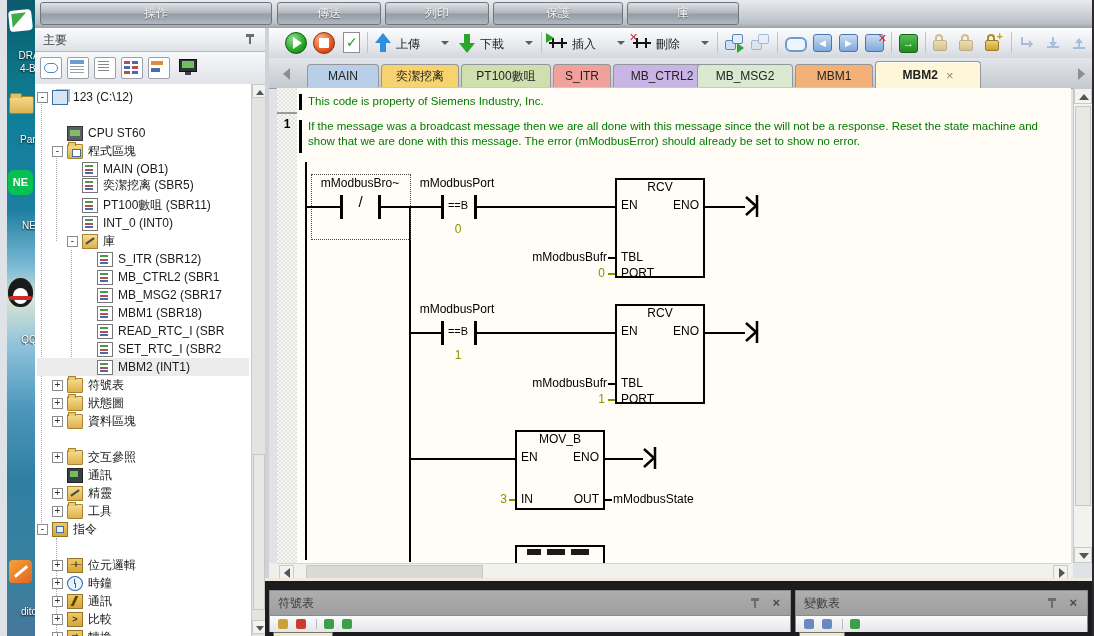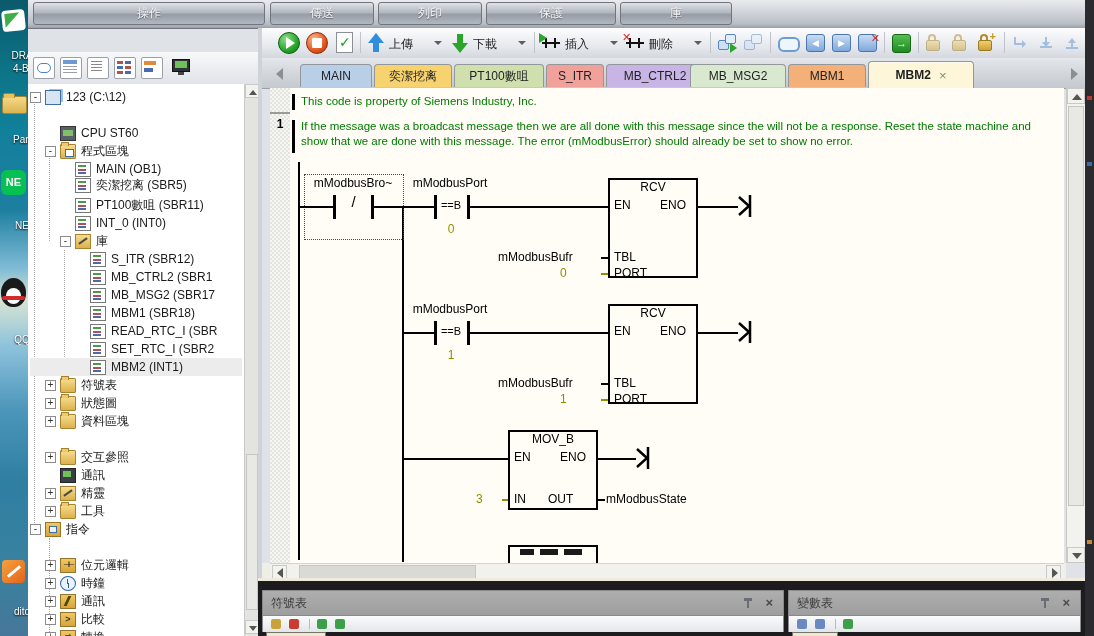--- a/index.html
+++ b/index.html
@@ -1,19 +1,19 @@
 <!DOCTYPE html>
 <html><head>
 <meta charset="utf-8">
 <style>
   html,body{margin:0;padding:0;}
   #app{position:relative;width:1094px;height:636px;overflow:hidden;
        font-family:"Liberation Sans","DejaVu Sans",sans-serif;background:#dfe2e6;
        -webkit-font-smoothing:antialiased;}
-  .abs{position:absolute;}
+  .abs{position:absolute;margin-left:7px;}
 
   
   #desktop{left:0;top:0;width:28px;height:636px;
     background:linear-gradient(180deg,#0a5a6b 0px,#0d7487 70px,#11809b 130px,#1e7fa0 210px,
       #7fbbd6 268px,#d8e4d2 300px,#8fc3dc 345px,#4b96ba 410px,#2f7fa3 480px,#39819f 570px,#46779a 636px);}
   .dlabel{position:absolute;left:0;width:44px;text-align:center;color:#fff;font-size:10px;
     text-shadow:0 1px 2px #000;white-space:nowrap;overflow:hidden;}
   .dico{position:absolute;}
   .ico-corel{left:2px;top:10px;width:23px;height:21px;background:#fff;border-radius:4px;transform:rotate(-6deg);}
   .ico-corel::after{content:"";position:absolute;left:3px;top:3px;width:0;height:0;
@@ -180,21 +180,21 @@
   .hatch{position:absolute;left:0;top:0;width:20px;height:475px;background-color:#f6f6f2;
     background-image:linear-gradient(45deg,#e4e4e0 25%,transparent 25%,transparent 75%,#e4e4e0 75%),
       linear-gradient(45deg,#e4e4e0 25%,transparent 25%,transparent 75%,#e4e4e0 75%);
     background-size:4px 4px;background-position:0 0,2px 2px;}
   .wire{position:absolute;height:2px;background:#000;}
   .vwire{position:absolute;width:2px;background:#000;}
   .cbar{position:absolute;width:3px;height:24px;background:#000;}
   .lbox{position:absolute;border:2px solid #000;box-sizing:border-box;}
   .llbl{position:absolute;font-size:12px;color:#000;white-space:nowrap;}
   .ctr{text-align:center;}
-  .rgt{text-align:left;}
+  .rgt{text-align:right;}
   .olv{color:#8f8f00;}
   .dash{position:absolute;height:2px;background:#000;}
   .dash.olv2{background:#8f8f00;}
   .cmt{position:absolute;font-size:11.5px;color:#007a00;line-height:15px;}
   .nbar{position:absolute;width:3px;background:#000;}
   .selbox{position:absolute;border:1px dotted #444;}
   .smudge{position:absolute;height:6px;background:#1a1a1a;}
 
   
   .thumb{position:absolute;background:#e8e8e4;border:1px solid #c6c6c2;box-sizing:border-box;}
@@ -296,20 +296,24 @@
     <svg class="bricon" style="left:776px;top:7px" viewBox="0 0 16 16">
         <path d="M2 12 h12 M8 2 v6" fill="none" stroke="#8fb0d8" stroke-width="2"></path>
         <path d="M4 7 l4 5 4 -5 z" fill="#8fb0d8"></path>
       </svg>
     <svg class="bricon" style="left:802px;top:7px" viewBox="0 0 16 16">
         <path d="M2 13 h12 M8 8 v5" fill="none" stroke="#8fb0d8" stroke-width="2"></path>
         <path d="M4 8 l4 -5 4 5 z" fill="#8fb0d8"></path>
       </svg>
   </div>
 
+  <div id="navheader" class="abs">
+    <span>主要</span>
+    <span class="pin" style="right:10px;top:6px"></span>
+  </div>
   <div id="navicons" class="abs">
     <div class="ni" style="left:5px">
         <i style="left:3px;top:5px;width:12px;height:8px;border:1.5px solid #4a84c8;border-radius:6px"></i>
       </div>
     <div class="ni" style="left:32px">
         <i style="left:2px;top:2px;width:14px;height:4px;background:#6b9bd2"></i>
         <i style="left:2px;top:8px;width:14px;height:1px;background:#9aa0a8;box-shadow:0 3px 0 #9aa0a8,0 6px 0 #9aa0a8"></i>
       </div>
     <div class="ni" style="left:59px">
         <i style="left:3px;top:3px;width:11px;height:1px;background:#888;box-shadow:0 3px 0 #888,0 6px 0 #888,0 9px 0 #888"></i>

